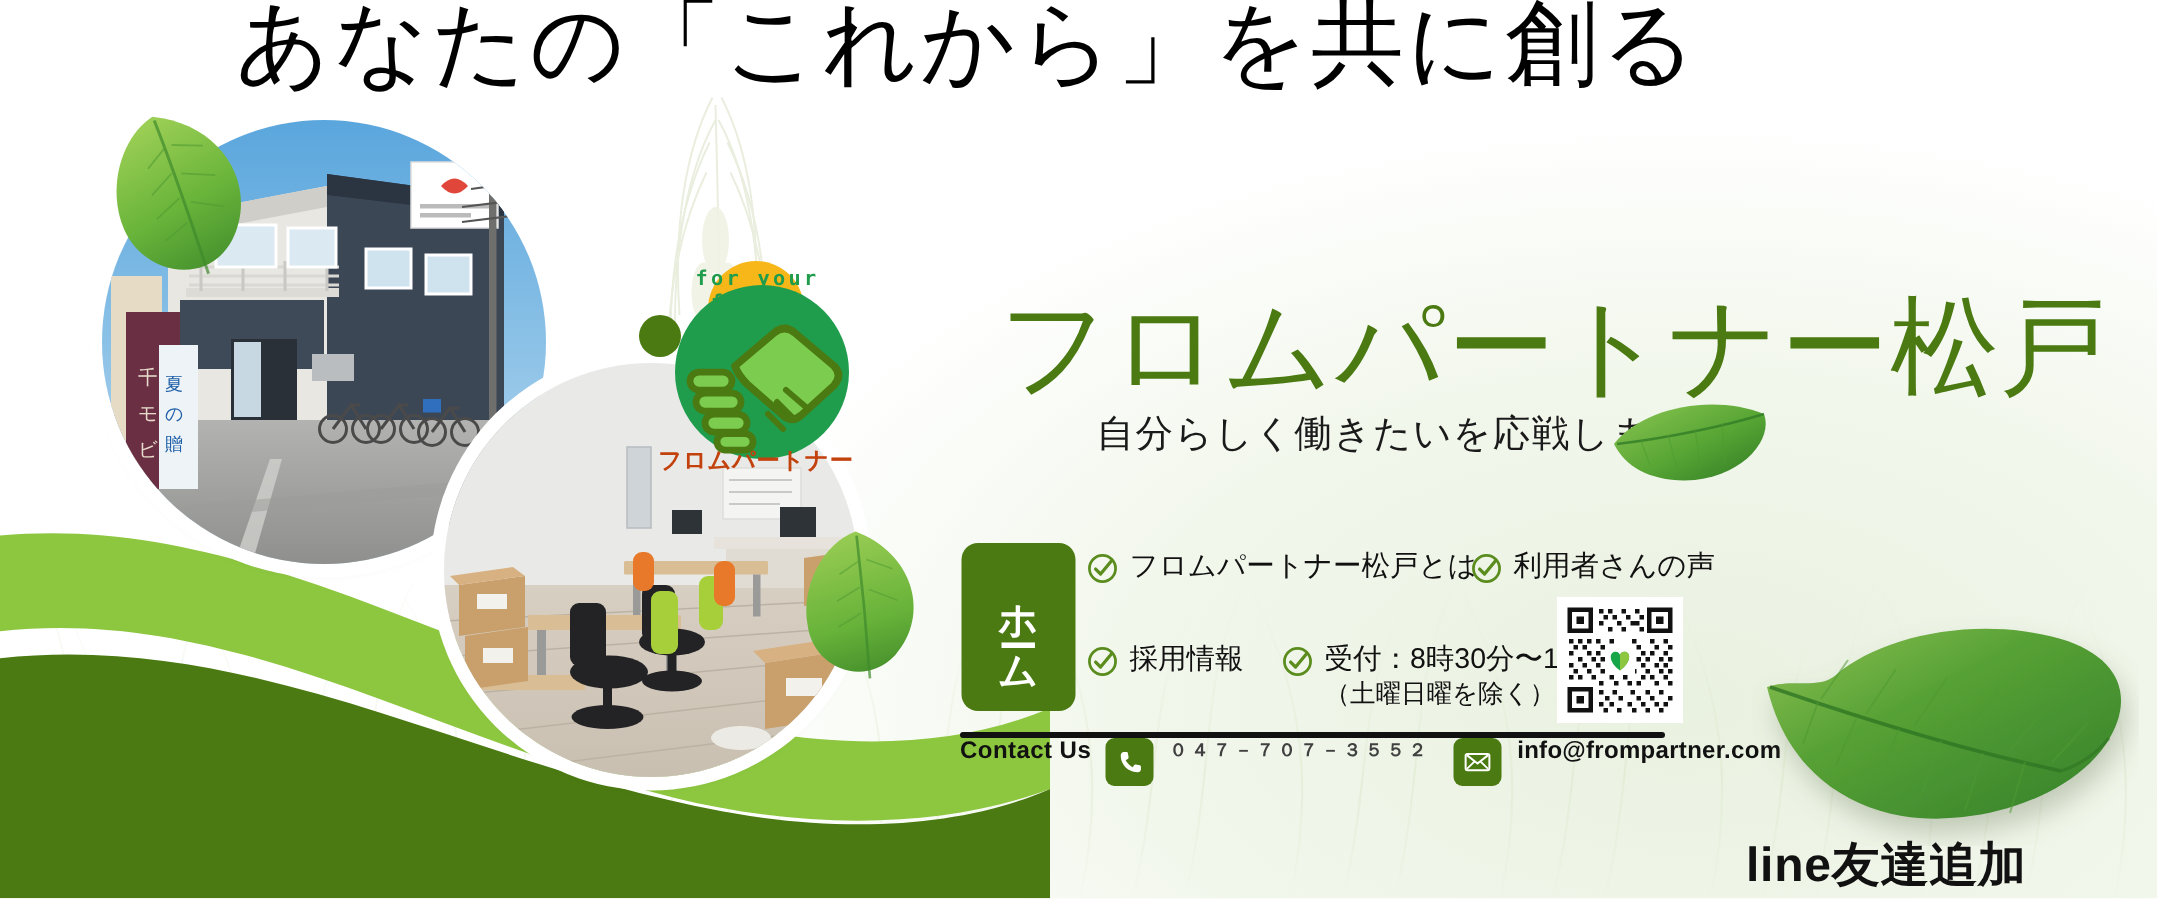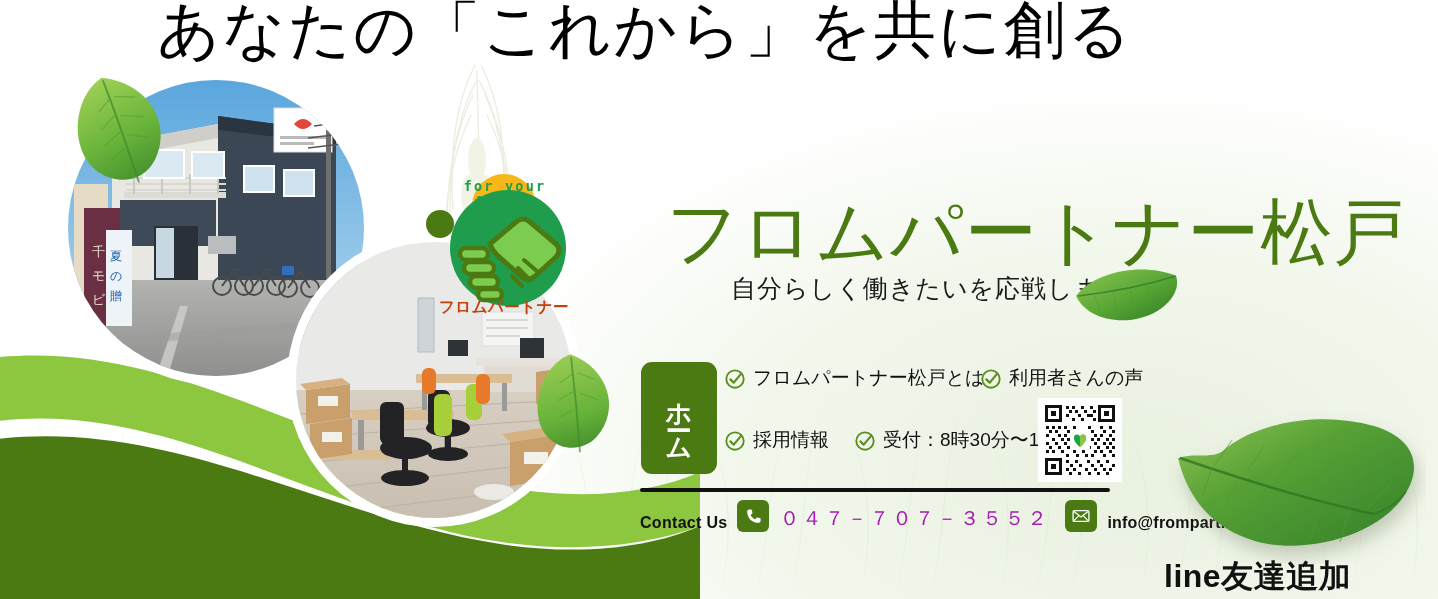--- a/index.html
+++ b/index.html
@@ -73,26 +73,26 @@
 
   
   .qr{position:absolute;left:1038px;top:398px;width:84px;height:84px;background:#fff;
       padding:4px;box-sizing:border-box;}
   .qr canvas,.qr svg{display:block;}
 
   
   .cbar{position:absolute;left:640px;top:488px;width:470px;height:4px;background:#111;
         border-radius:2px;}
   .contact{position:absolute;left:640px;top:492px;height:40px;display:flex;
-           align-items:flex-end;gap:0;}
+           align-items:flex-start;gap:0;}
   .contact .lbl{font-size:16px;font-weight:800;color:#111;letter-spacing:.3px;
                 margin-right:10px;white-space:nowrap;}
   .icn-sq{width:32px;height:32px;border-radius:6px;background:#4a7a11;display:flex;
           align-items:center;justify-content:center;flex:0 0 auto;}
-  .contact .tel{font-size:20px;font-weight:400;color:#a21caf;letter-spacing:2.5px;
+  .contact .tel{font-size:12px;font-weight:700;color:#404040;letter-spacing:2.5px;
                 margin:0 16px 0 10px;white-space:nowrap;}
   .contact .mail{font-size:16px;font-weight:800;color:#111;letter-spacing:.2px;
                  margin-left:10px;white-space:nowrap;}
 
   
   .line-txt{position:absolute;left:1164px;top:555px;font-size:32px;font-weight:800;
             color:#111;letter-spacing:.5px;white-space:nowrap;}
 
   
   .leaf{position:absolute;}
@@ -407,20 +407,21 @@
     <div class="txt">採用情報</div>
   </div>
 
   <div class="lnk l4">
     <svg class="chk" width="22" height="22" viewBox="0 0 24 24">
       <circle cx="12" cy="12" r="9.5" fill="none" stroke="#5a8c1e" stroke-width="2"></circle>
       <path d="M7,12.4 L10.6,16 L18.6,6.4" fill="none" stroke="#5a8c1e" stroke-width="2.4" stroke-linecap="round" stroke-linejoin="round"></path>
     </svg>
     <div class="txt">
       <span>受付：8時30分〜17時</span>
+      <small>（土曜日曜を除く）</small>
     </div>
   </div>
 
   <div class="qr">
     <svg viewBox="0 0 76 76" width="76" height="76">
       <rect width="76" height="76" fill="#fff"></rect>
       <g fill="#111">
 
         <rect x="3" y="3" width="17" height="17"></rect>
           <rect x="6" y="6" width="11" height="11" fill="#fff"></rect>

